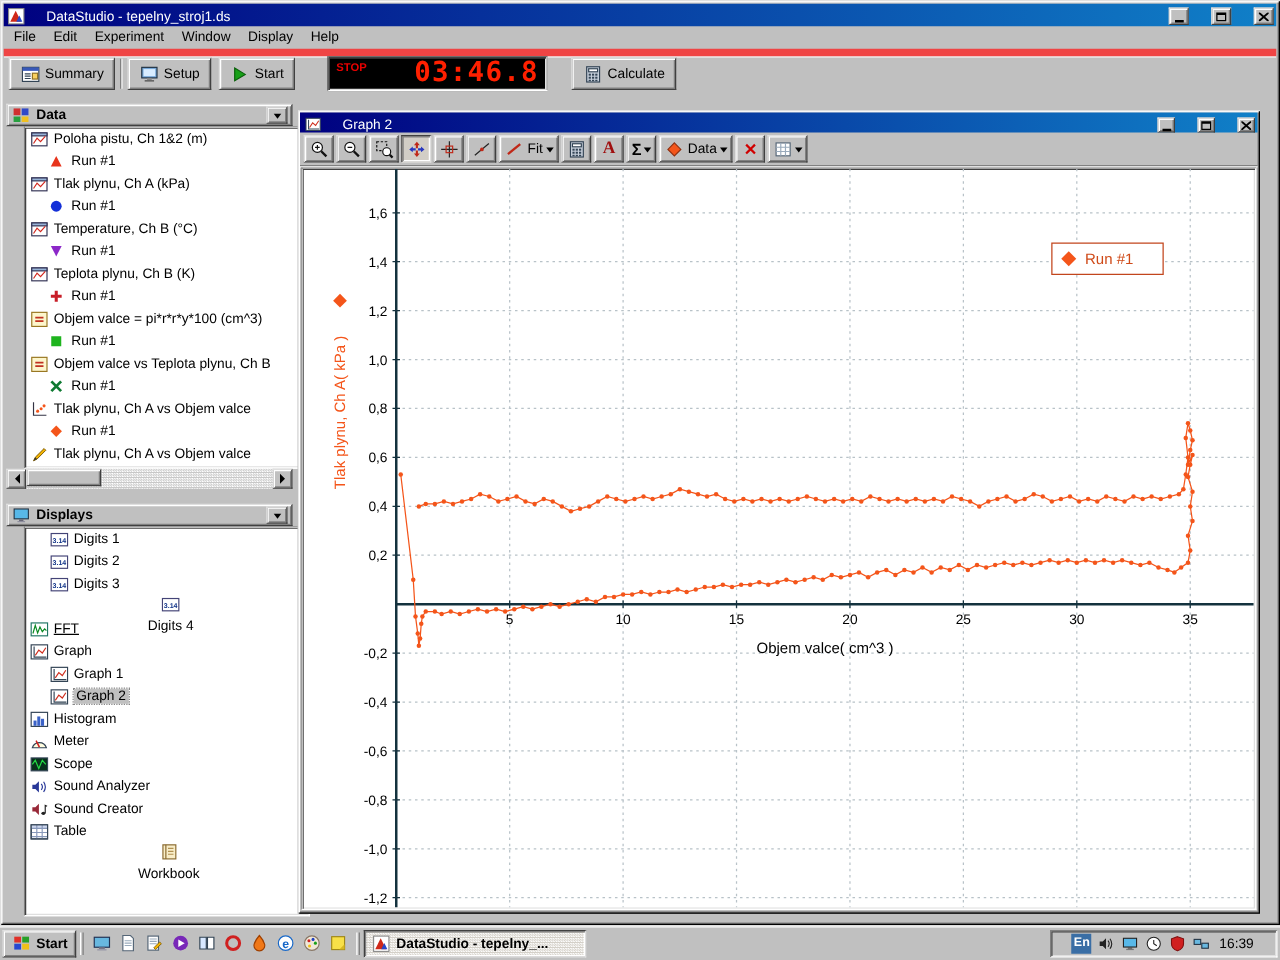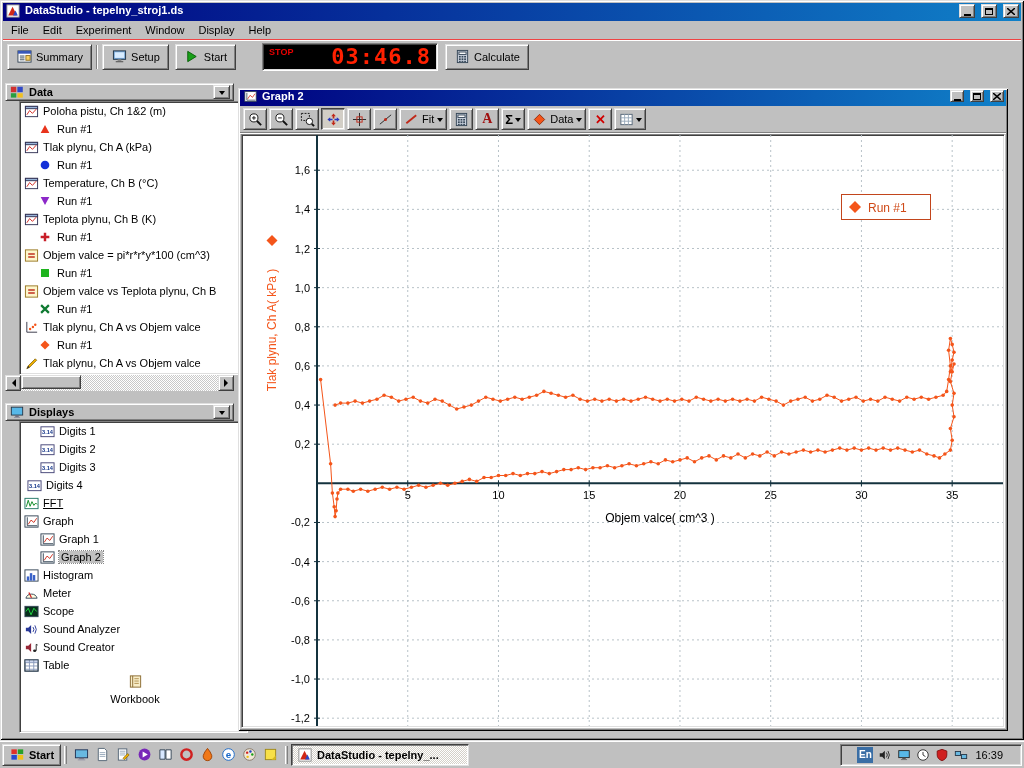--- a/index.html
+++ b/index.html
@@ -5,28 +5,28 @@
 *{box-sizing:border-box;margin:0;padding:0}
 body{margin:0;font-family:"Liberation Sans",sans-serif;font-size:11px;color:#000;background:#008080}
 svg text{font-family:"Liberation Sans",sans-serif}
 #screen{position:relative;width:1024px;height:768px;background:#c0c0c0;overflow:hidden}
 button{font:inherit;background:none;border:none;cursor:default}
 .bevel-out{background:#c0c0c0;box-shadow:inset 1px 1px 0 #dfdfdf,inset -1px -1px 0 #000,inset 2px 2px 0 #fff,inset -2px -2px 0 #808080}
 .btn3d{background:#c0c0c0;border:1px solid;border-color:#dfdfdf #404040 #404040 #dfdfdf;box-shadow:inset 1px 1px 0 #fff,inset -1px -1px 0 #808080}
 .bevel-in{border:1px solid;border-color:#808080 #fff #fff #808080;box-shadow:inset 1px 1px 0 #404040,inset -1px -1px 0 #dfdfdf}
 .pressed{border-color:#404040 #dfdfdf #dfdfdf #404040 !important;box-shadow:inset 1px 1px 0 #808080,inset -1px -1px 0 #fff !important;background:#d2cec6 !important}
 .app{position:absolute;left:0;top:0;width:1024px;height:740px;padding:3px}
-.titlebar{display:flex;align-items:flex-start;height:18px;padding:1px 2px;background:linear-gradient(90deg,#000080,#1080c8);color:#fff;font-weight:bold;gap:4px}
+.titlebar{display:flex;align-items:flex-end;height:18px;padding:1px 2px;background:linear-gradient(90deg,#000080,#1080c8);color:#fff;font-weight:normal;gap:16px}
 .titlebar .ttext{flex:1;white-space:nowrap;overflow:hidden}
 .wbtn{width:16px;height:14px;display:flex;align-items:center;justify-content:center;margin-left:2px}
 .g-min{width:7px;height:2px;background:#000;margin-top:7px}
 .g-max{width:8px;height:7px;border:1px solid #000;border-top-width:2px}
 .menubar{display:flex;align-items:center;height:18px;padding-left:1px}
 .menu-item{padding:2px 7px}
-.toolbar{display:flex;align-items:center;height:34px;border-top:1px solid #ef4444;box-shadow:inset 0 1px 0 #fff}
+.toolbar{display:flex;align-items:center;height:34px;border-top:6px solid #ef4444;box-shadow:inset 0 1px 0 #fff}
 .tb-btn{height:26px;display:flex;align-items:center;gap:4px;padding:0 8px}
 .tsep{width:2px;height:24px;border-left:1px solid #808080;border-right:1px solid #fff;margin:0 4px}
 .timer{width:176px;height:28px;background:#000;display:flex;align-items:flex-start;margin-left:26px;padding:2px 6px}
 .timer .stop{color:#e80000;font-size:9px;font-weight:bold;padding-top:1px}
 .timer .digits{flex:1;text-align:right;font-family:"DejaVu Sans Mono",monospace;font-size:22px;font-weight:bold;color:#ff2000;line-height:22px;letter-spacing:1px}
 .client{position:relative;height:664px;background:#c0c0c0}
 .panel-hdr{position:absolute;left:2px;width:229px;height:18px;display:flex;align-items:center;gap:4px;padding:0 3px;font-weight:bold}
 .hdr-drop{margin-left:auto;width:17px;height:14px;display:flex;align-items:center;justify-content:center}
 .arr-d{width:0;height:0;border:3px solid transparent;border-top:4px solid #000;margin-top:4px}
 .tree{position:absolute;left:16px;width:229px;background:#fff;overflow:hidden}
@@ -127,21 +127,21 @@
             <svg width="15" height="15" viewBox="0 0 16 16">
               <polygon points="4,2.5 13,8 4,13.5" fill="#18a018" stroke="#0a600a"></polygon>
             </svg>
           </span>
         <span>Start</span>
       </button>
       <div class="timer bevel-in">
         <span class="stop">STOP</span>
         <span class="digits">03:46.8</span>
       </div>
-      <button class="tb-btn btn3d" style="margin-left:7px">
+      <button class="tb-btn btn3d" style="margin-left:19px">
         <span class="ticon">
             <svg width="15" height="15" viewBox="0 0 16 16">
               <rect x="2.5" y="1.5" width="11" height="13" fill="#c8d0dc" stroke="#345"></rect>
               <rect x="4.2" y="3.2" width="7.6" height="2.6" fill="#fff" stroke="#345"></rect>
               <g fill="#345">
                 <rect x="4.2" y="7.4" width="1.9" height="1.7"></rect>
                 <rect x="7" y="7.4" width="1.9" height="1.7"></rect>
                 <rect x="9.8" y="7.4" width="1.9" height="1.7"></rect>
                 <rect x="4.2" y="10" width="1.9" height="1.7"></rect>
                 <rect x="7" y="10" width="1.9" height="1.7"></rect>
@@ -355,21 +355,21 @@
           </div>
           <div class="trow" style="padding-left: 19px;">
             <span class="ticon">
               <svg width="15" height="15" viewBox="0 0 16 16">
                 <rect x="1" y="3" width="14" height="10.5" fill="#fff" stroke="#447"></rect>
                 <text x="8" y="11" font-size="6" text-anchor="middle" fill="#113388" font-weight="bold">3.14</text>
               </svg>
             </span>
             <span class="tlabel">Digits 3</span>
           </div>
-          <div class="trow" style="padding-left: 6px;">
+          <div class="trow" style="padding-left: 6px; flex-direction: column;">
             <span class="ticon">
               <svg width="15" height="15" viewBox="0 0 16 16">
                 <rect x="1" y="3" width="14" height="10.5" fill="#fff" stroke="#447"></rect>
                 <text x="8" y="11" font-size="6" text-anchor="middle" fill="#113388" font-weight="bold">3.14</text>
               </svg>
             </span>
             <span class="tlabel">Digits 4</span>
           </div>
           <div class="trow" style="padding-left: 3px; text-decoration: underline;">
             <span class="ticon">

